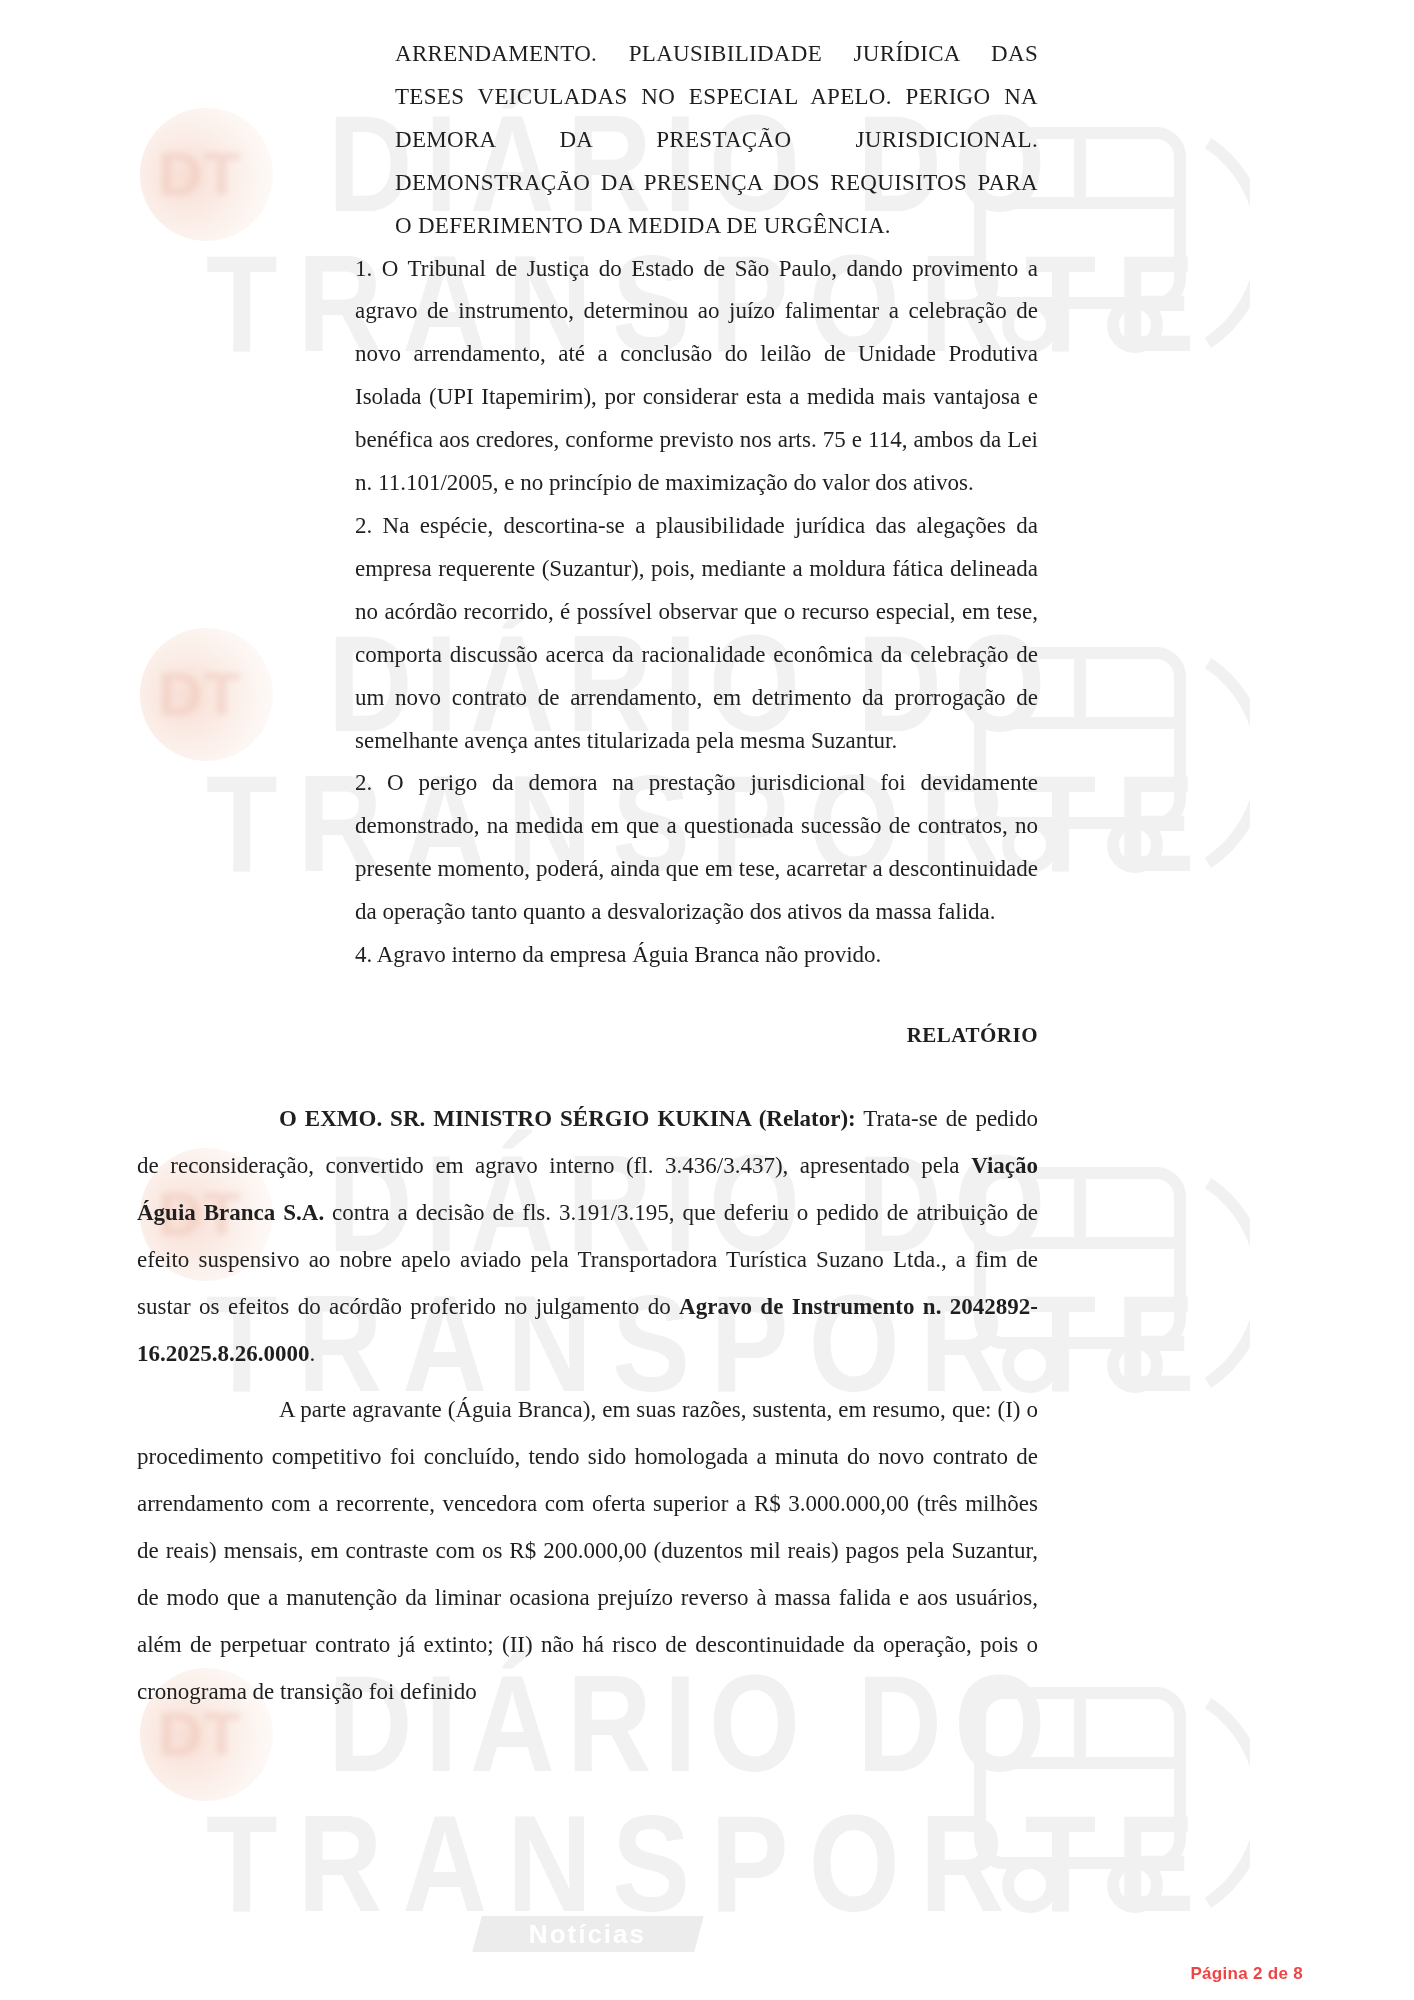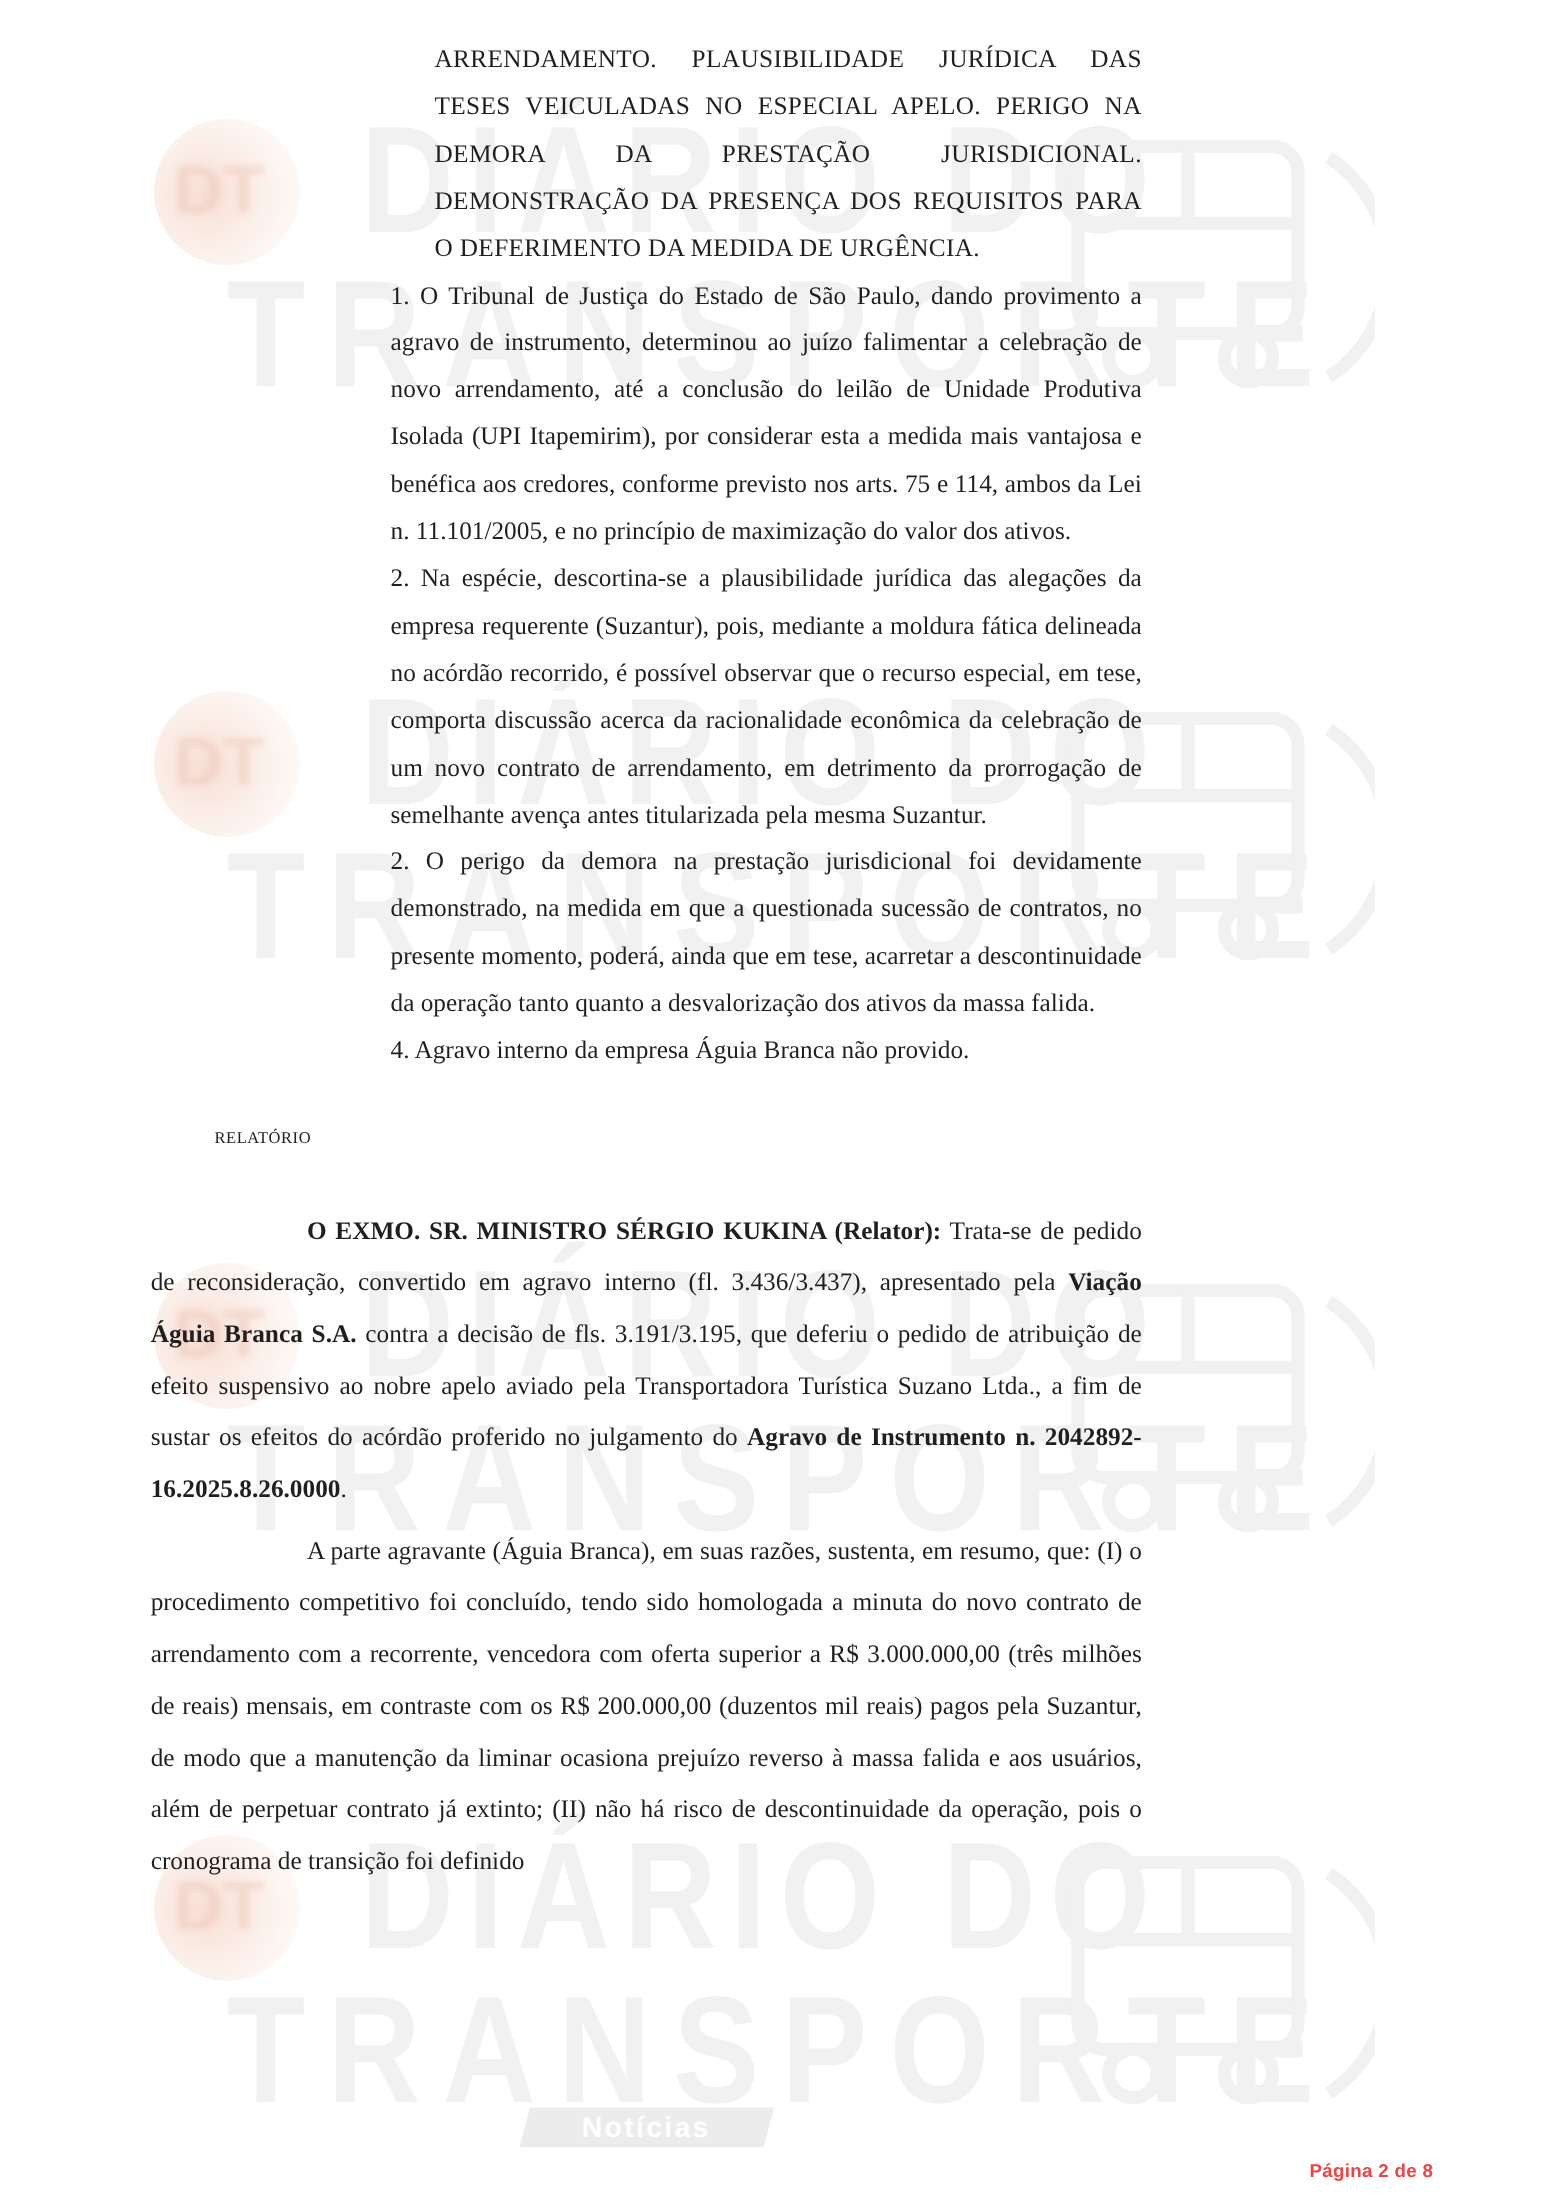--- a/index.html
+++ b/index.html
@@ -52,22 +52,22 @@
     text-align:justify;text-align-last:justify;
     letter-spacing:.3px;
     margin-left:40px;
   }
   .ementa-line.last{text-align-last:left;}
   .ementa-item{
     margin:0;font-size:23px;line-height:42.9px;text-align:justify;
   }
   .relatorio-title{
     margin:36px 0 0 0;padding-left:58px;
-    font-size:15px;line-height:44px;font-weight:400;
-    text-align:left;letter-spacing:.5px;
+    font-size:21px;line-height:44px;font-weight:700;
+    text-align:right;letter-spacing:.5px;
   }
   .par{
     margin:38px 0 0 0;
     font-size:23px;line-height:47px;text-align:justify;
     text-indent:142px;
   }
   .par + .par{margin-top:9px;}
   .b{font-weight:700;}
   
   .page-footer{

